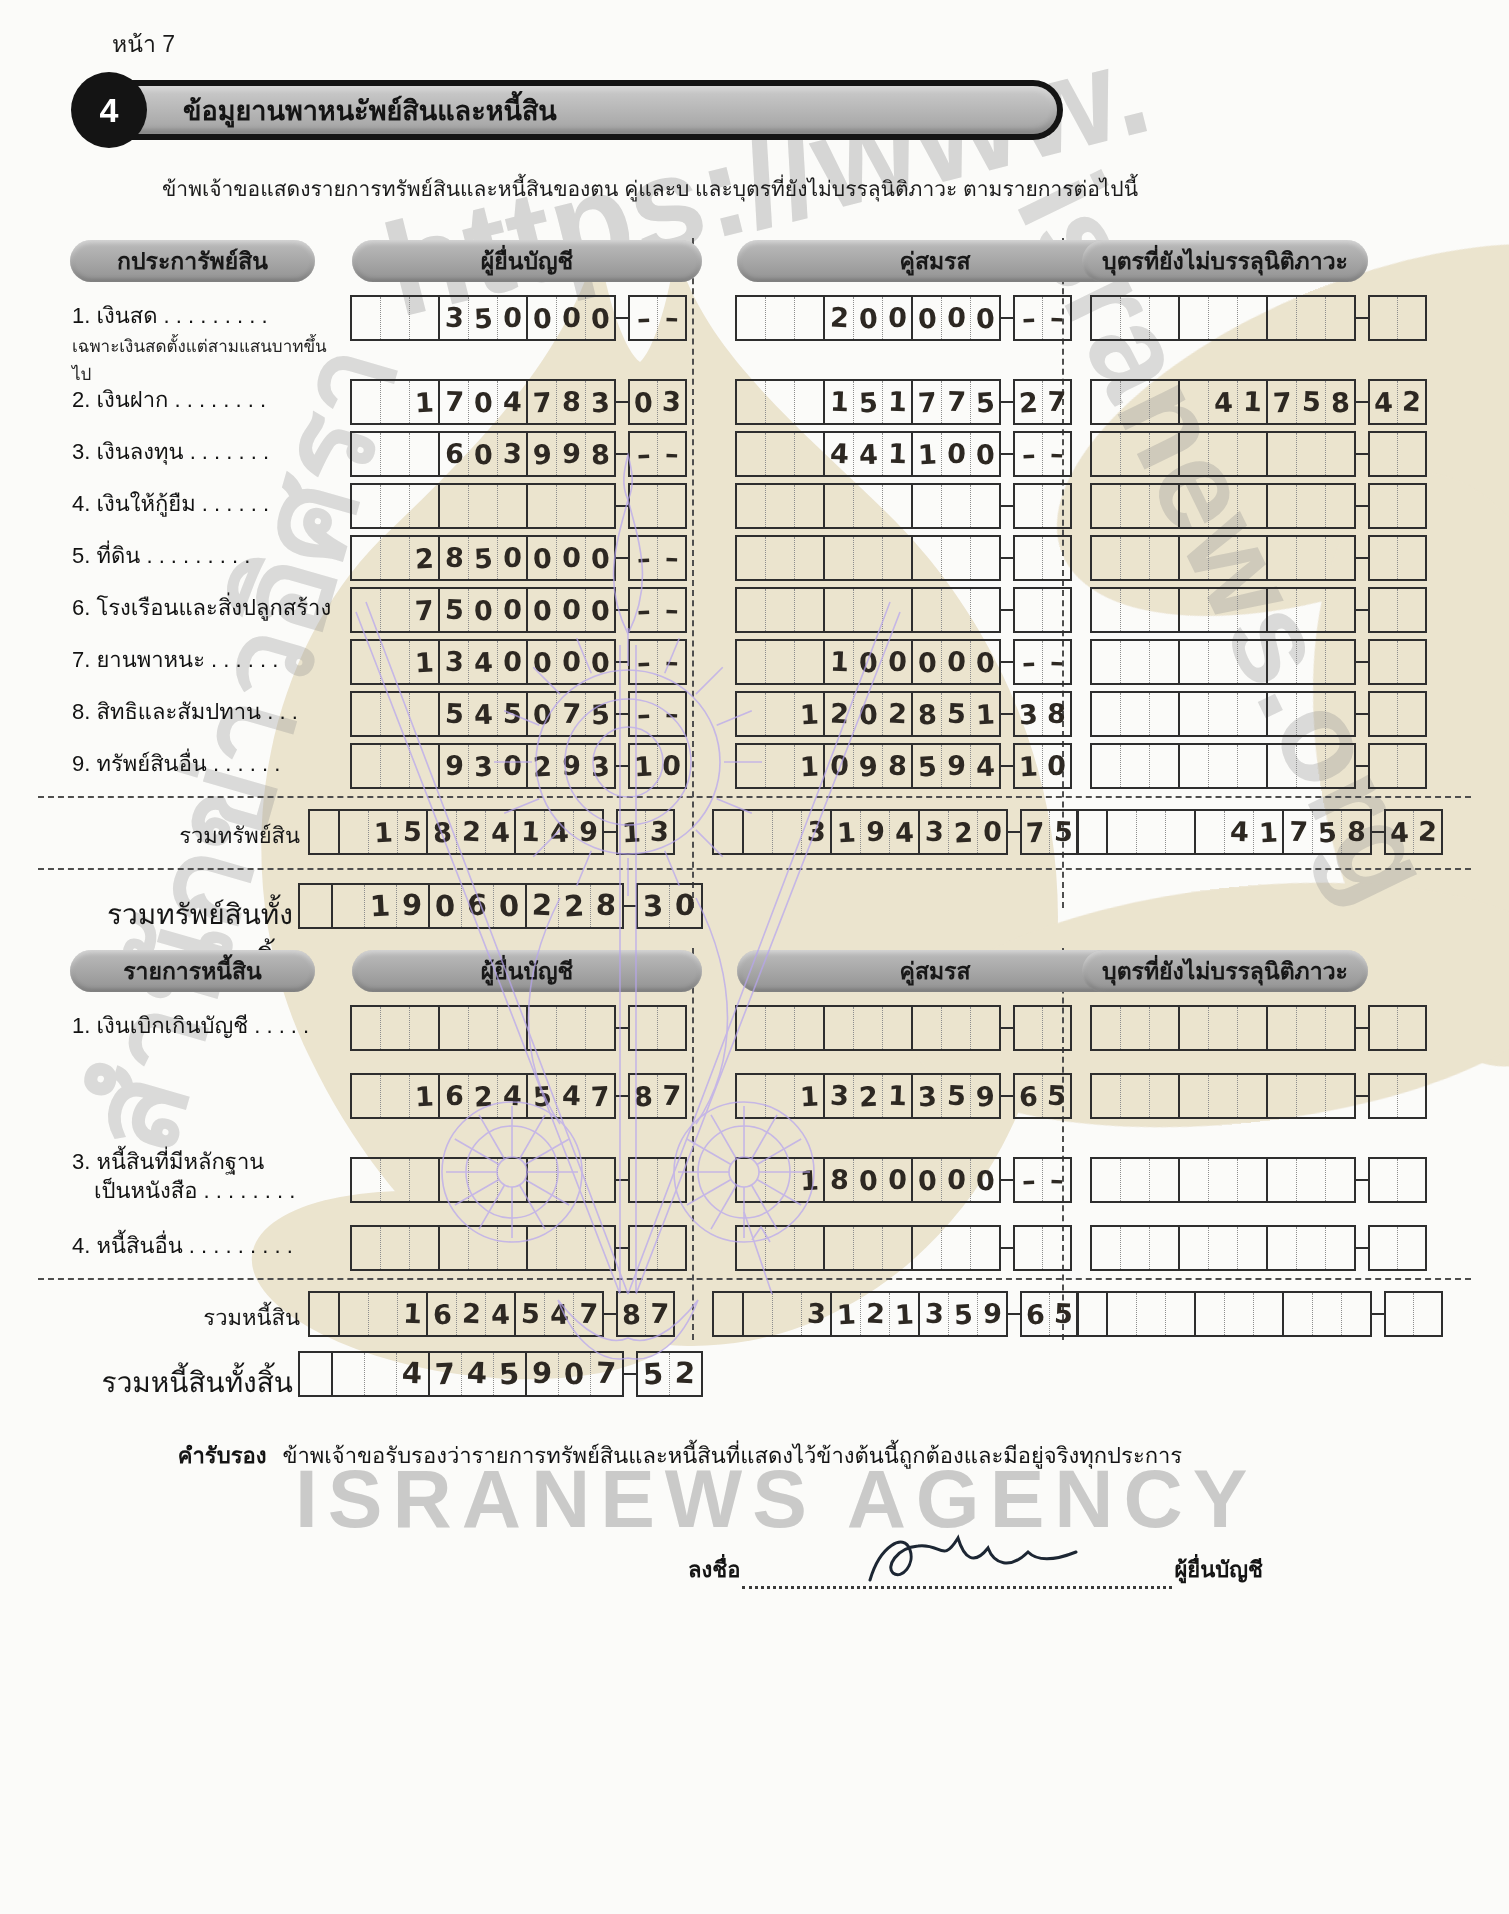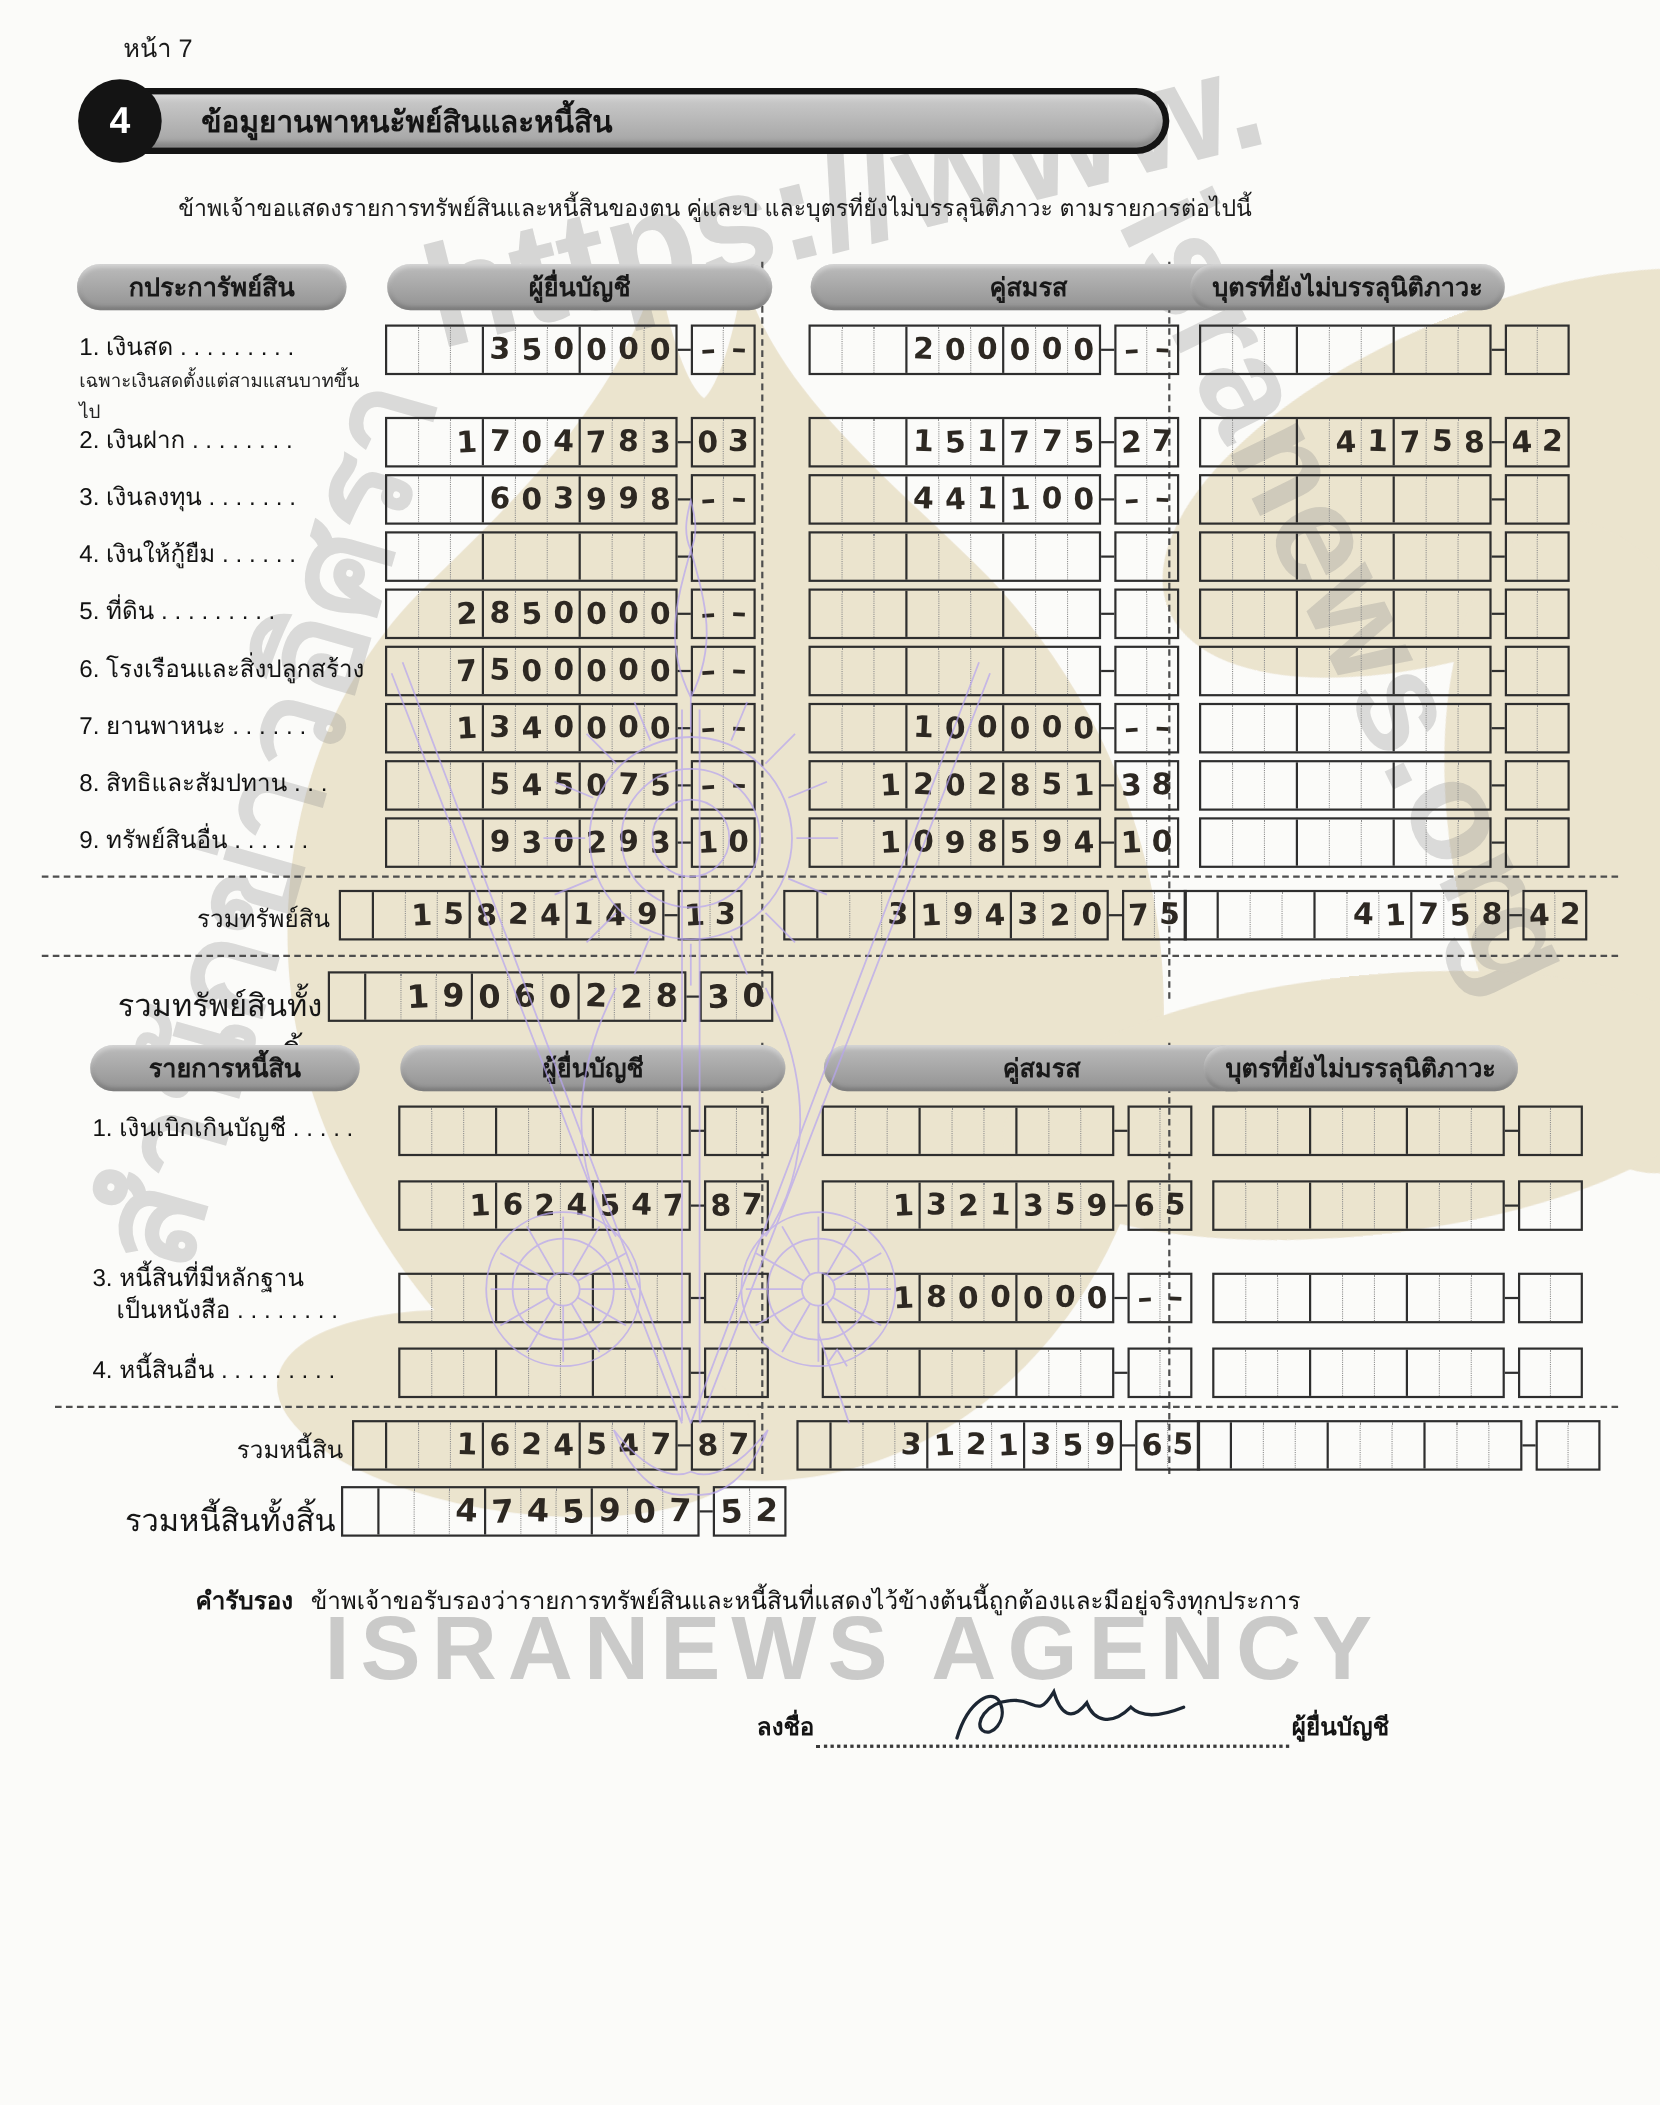--- a/index.html
+++ b/index.html
@@ -24,21 +24,21 @@
      box-shadow:inset 0 2px 6px rgba(255,255,255,.5), inset 0 -3px 6px rgba(0,0,0,.3);}
   .banner-num{position:absolute;left:-4px;top:-8px;width:76px;height:76px;border-radius:50%;
      background:#141414;color:#fff;font-size:34px;font-weight:bold;display:flex;align-items:center;justify-content:center;}
   .banner-title{position:absolute;left:108px;top:0;height:100%;display:flex;align-items:center;
      font-size:27px;font-weight:bold;color:#141414;}
   .intro{position:absolute;top:172px;left:162px;font-size:21px;color:#1b1b1b;}
 
   
   .tbl{position:absolute;left:0;right:0;}
   .tbl.assets{top:234px;}
-  .tbl.liab{top:944px;padding-left:12px;}
+  .tbl.liab{top:944px;}
   .vsep{position:absolute;border-left:2px dashed #4e4e4e;top:4px;}
   .v1{left:692px}.v2{left:1062px}
   .assets .vsep{bottom:30px;}
   .liab .vsep{bottom:66px;}
   .sec-head{position:relative;height:56px;}
   .pill{position:absolute;top:6px;height:42px;line-height:42px;border-radius:23px;text-align:center;
      font-weight:bold;font-size:23px;color:#181818;background:linear-gradient(180deg,#bcbcbc,#929292);
      box-shadow:inset 0 2px 5px rgba(255,255,255,.55), inset 0 -2px 5px rgba(0,0,0,.28);}
   .p0{left:70px;width:245px}
   .p1{left:352px;width:350px}

